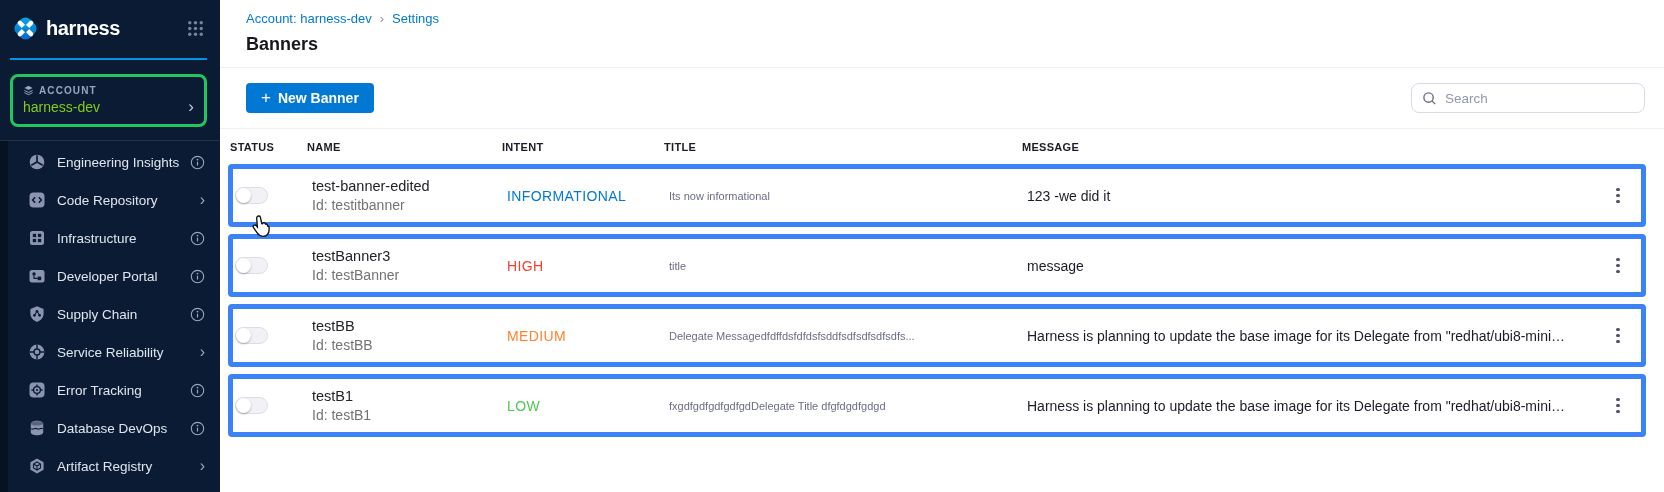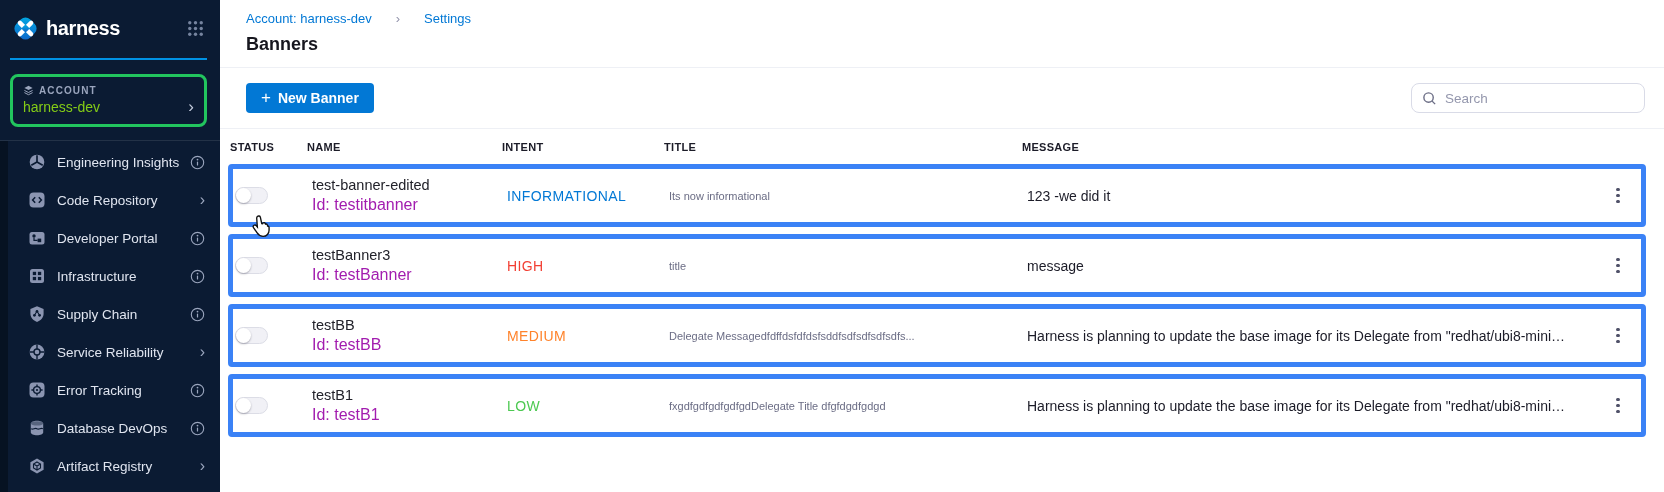--- a/index.html
+++ b/index.html
@@ -29,21 +29,21 @@
   .nav-item { display:flex; align-items:center; height:38px; padding:0 15px 0 28px;
     cursor:pointer; }
   .nav-ico { width:18px; height:18px; margin-right:11px; flex:none; display:flex; }
   .nav-label { font-size:13.5px; color:#e0e5f0; white-space:nowrap; }
   .nav-acc { margin-left:auto; display:flex; align-items:center; }
   .acc-chevron { color:#9aa5bd; font-size:16px; line-height:14px; }
 
   
   .main { flex:1; display:flex; flex-direction:column; background:#fff; min-width:0; }
   .page-head { padding:11px 26px 12px; border-bottom:1px solid #eef0f5; }
-  .crumbs { display:flex; align-items:center; gap:24px; font-size:13px; }
+  .crumbs { display:flex; align-items:center; gap:8px; font-size:13px; }
   .crumb-link { color:#0278d5; cursor:pointer; text-decoration:none; }
   .crumb-sep { color:#9293ab; font-size:13px; }
   .page-title { margin-top:8px; font-size:18px; font-weight:700; color:#17171f; }
 
   .toolbar { height:61px; display:flex; align-items:center; justify-content:space-between;
     padding:0 19px 0 26px; border-bottom:1px solid #eef0f5; }
   .btn-primary { display:flex; align-items:center; gap:7px; background:#0278d5; color:#fff;
     border:none; border-radius:4px; padding:0 15px; height:30px; font-size:14px;
     font-weight:700; cursor:pointer; font-family:inherit; }
   .btn-plus { font-size:17px; font-weight:400; line-height:1; margin-top:-1px; }
@@ -63,21 +63,21 @@
   .row { display:grid; grid-template-columns:79px 195px 162px 358px 1fr 48px;
     align-items:center; height:63px; background:#fff; border:5px solid #3b82f6;
     border-radius:4px; margin-bottom:7px; }
   .cell-status { position:relative; padding-left:2px; }
   .toggle { width:33px; height:17px; border-radius:9px; background:#f1f1f6;
     border:1px solid #dcdde6; position:relative; cursor:pointer; }
   .toggle .knob { position:absolute; left:0; top:0; width:15px; height:15px;
     border-radius:50%; background:#fff; box-shadow:0 1px 2px rgba(40,41,61,0.35); }
   .cursor-glyph { position:absolute; left:17px; top:28px; pointer-events:none; }
   .name-main { font-size:14.5px; color:#22222a; }
-  .name-id { font-size:16px; color:#a21caf; margin-top:3px; }
+  .name-id { font-size:14px; color:#737373; margin-top:3px; }
   .cell-intent { font-size:14px; font-weight:500; letter-spacing:0.4px; }
   .cell-title { font-size:11px; color:#6b6d85; white-space:nowrap; overflow:hidden;
     text-overflow:ellipsis; padding-right:26px; }
   .cell-message { font-size:14px; color:#1c1c28; white-space:nowrap; overflow:hidden;
     text-overflow:ellipsis; padding-right:18px; }
   .kebab { display:flex; flex-direction:column; align-items:center; gap:2.5px;
     background:none; border:none; cursor:pointer; padding:7px 10px; margin-left:2px; }
   .kebab i { width:3.5px; height:3.5px; border-radius:50%; background:#4f5168; display:block; }
 </style>
 </head>
@@ -159,47 +159,47 @@
           <path d="M7.2 6.2 L4.6 9 L7.2 11.8 M10.8 6.2 L13.4 9 L10.8 11.8" stroke="#0b1b33" stroke-width="1.5" fill="none"></path>
             </svg>
         </span>
         <span class="nav-label">Code Repository</span>
         <span class="nav-acc acc-chevron">›</span>
       </div>
 
       <div class="nav-item">
         <span class="nav-ico">
           <svg viewBox="0 0 18 18" width="18" height="18">
-              <rect x="1.5" y="3" width="15" height="12.5" rx="2.5" fill="#8b95b1"></rect>
-          <circle cx="6" cy="7" r="1.7" fill="#0b1b33"></circle>
-              <rect x="9.6" y="9.6" width="3.6" height="3.6" fill="#0b1b33"></rect>
-          <path d="M6 8.7 L6 11.4 L9.6 11.4" stroke="#0b1b33" stroke-width="1.2" fill="none"></path>
-            </svg>
-        </span>
-        <span class="nav-label">Developer Portal</span>
-        <span class="nav-acc">
-          <svg width="15" height="15" viewBox="0 0 16 16">
-              <circle cx="8" cy="8" r="6.6" fill="none" stroke="#9aa5bd" stroke-width="1.2"></circle>
-              <circle cx="8" cy="4.9" r="0.95" fill="#9aa5bd"></circle>
-              <rect x="7.35" y="6.9" width="1.3" height="4.4" rx="0.65" fill="#9aa5bd"></rect>
-            </svg>
-        </span>
-      </div>
-
-      <div class="nav-item">
-        <span class="nav-ico">
-          <svg viewBox="0 0 18 18" width="18" height="18">
               <rect x="2" y="2" width="14" height="14" rx="2.5" fill="#8b95b1"></rect>
           <rect x="4.8" y="4.8" width="3.3" height="3.3" fill="#0b1b33"></rect>
               <rect x="9.9" y="4.8" width="3.3" height="3.3" fill="#0b1b33"></rect>
           <rect x="4.8" y="9.9" width="3.3" height="3.3" fill="#0b1b33"></rect>
               <rect x="9.9" y="9.9" width="3.3" height="3.3" fill="#0b1b33"></rect>
             </svg>
         </span>
         <span class="nav-label">Infrastructure</span>
+        <span class="nav-acc">
+          <svg width="15" height="15" viewBox="0 0 16 16">
+              <circle cx="8" cy="8" r="6.6" fill="none" stroke="#9aa5bd" stroke-width="1.2"></circle>
+              <circle cx="8" cy="4.9" r="0.95" fill="#9aa5bd"></circle>
+              <rect x="7.35" y="6.9" width="1.3" height="4.4" rx="0.65" fill="#9aa5bd"></rect>
+            </svg>
+        </span>
+      </div>
+
+      <div class="nav-item">
+        <span class="nav-ico">
+          <svg viewBox="0 0 18 18" width="18" height="18">
+              <rect x="1.5" y="3" width="15" height="12.5" rx="2.5" fill="#8b95b1"></rect>
+          <circle cx="6" cy="7" r="1.7" fill="#0b1b33"></circle>
+              <rect x="9.6" y="9.6" width="3.6" height="3.6" fill="#0b1b33"></rect>
+          <path d="M6 8.7 L6 11.4 L9.6 11.4" stroke="#0b1b33" stroke-width="1.2" fill="none"></path>
+            </svg>
+        </span>
+        <span class="nav-label">Developer Portal</span>
         <span class="nav-acc">
           <svg width="15" height="15" viewBox="0 0 16 16">
               <circle cx="8" cy="8" r="6.6" fill="none" stroke="#9aa5bd" stroke-width="1.2"></circle>
               <circle cx="8" cy="4.9" r="0.95" fill="#9aa5bd"></circle>
               <rect x="7.35" y="6.9" width="1.3" height="4.4" rx="0.65" fill="#9aa5bd"></rect>
             </svg>
         </span>
       </div>
 
       <div class="nav-item">

